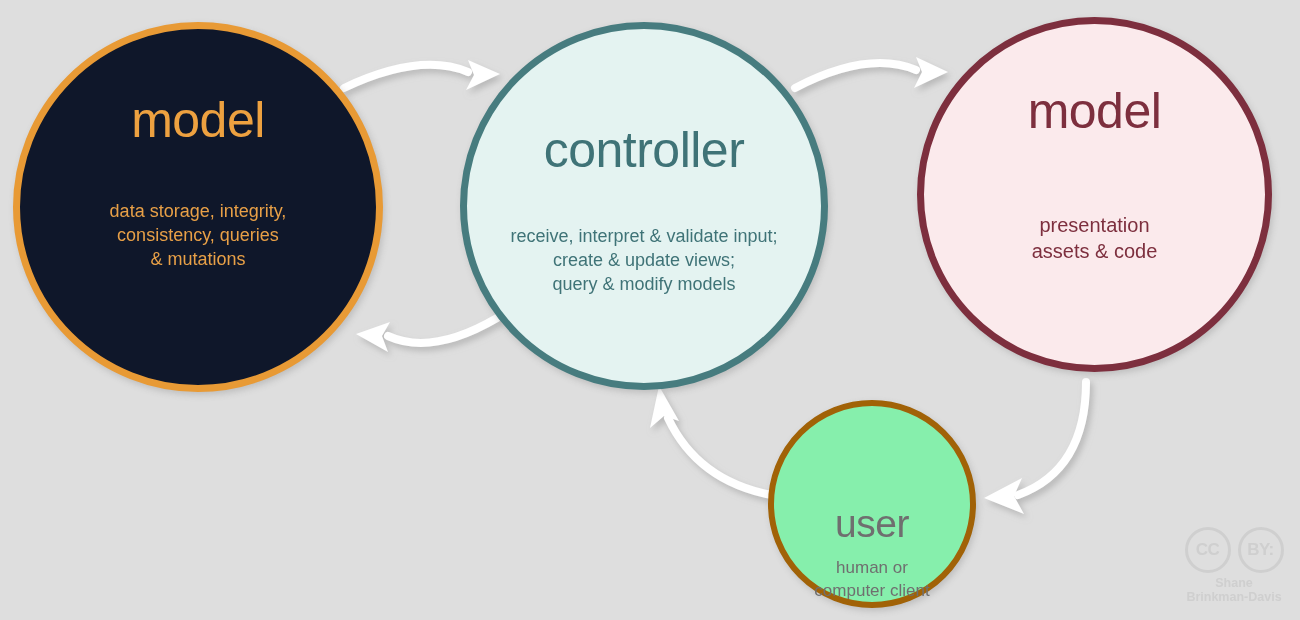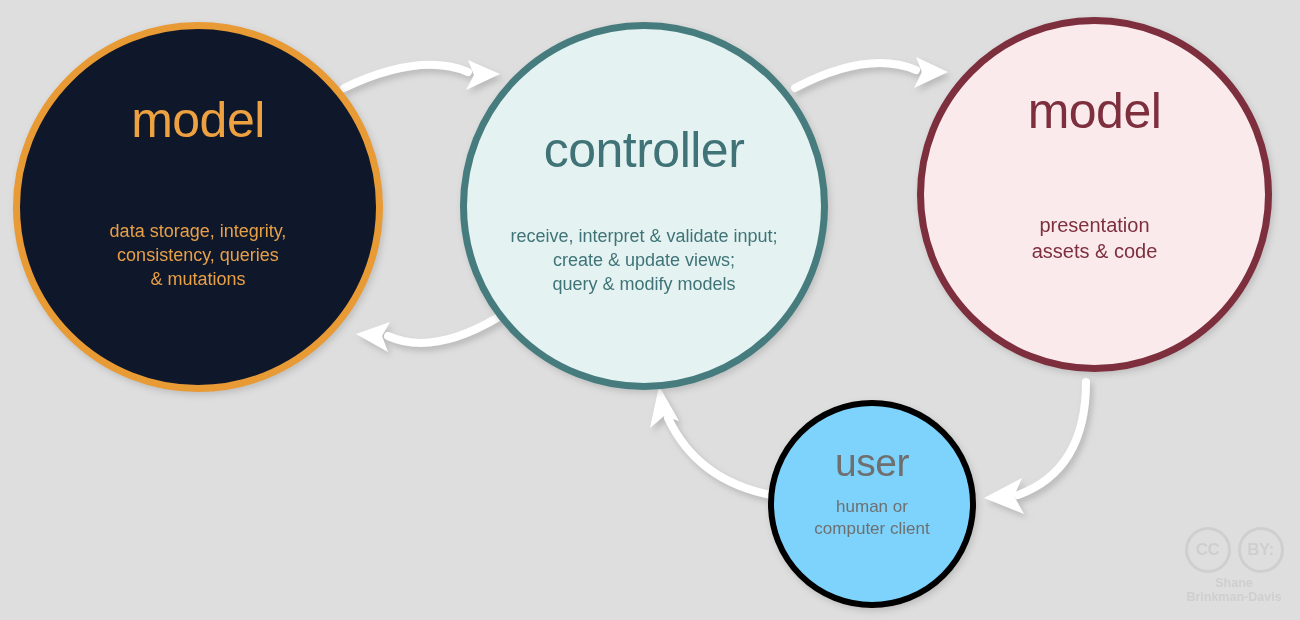--- a/index.html
+++ b/index.html
@@ -52,21 +52,21 @@
     border: 7px solid #e89a35;
   }
   #node-model .node-title {
     color: #eda140;
     font-size: 50px;
     margin-top: 66px;
   }
   #node-model .node-desc {
     color: #e8a047;
     font-size: 18px;
-    margin-top: 75px;
+    margin-top: 55px;
   }
 
   
   #node-controller {
     left: 460px; top: 22px;
     width: 368px; height: 368px;
     background: #e4f3f1;
     border: 7px solid #477c7f;
   }
   #node-controller .node-title {
@@ -95,22 +95,23 @@
   #node-view .node-desc {
     color: #7d2f3e;
     font-size: 20px;
     margin-top: 76px;
   }
 
   
   #node-user {
     left: 768px; top: 400px;
     width: 208px; height: 208px;
-    background: #7dd3fc;
-    border: 6px solid #000000;
+    background: #86efac;
+    border: 6px solid #a16207;
+    justify-content: flex-end;
   }
   #node-user .node-title {
     color: #6f6f6f;
     font-size: 39px;
     margin-top: 37px;
   }
   #node-user .node-desc {
     color: #6f6f6f;
     font-size: 17px;
     margin-top: 14px;

